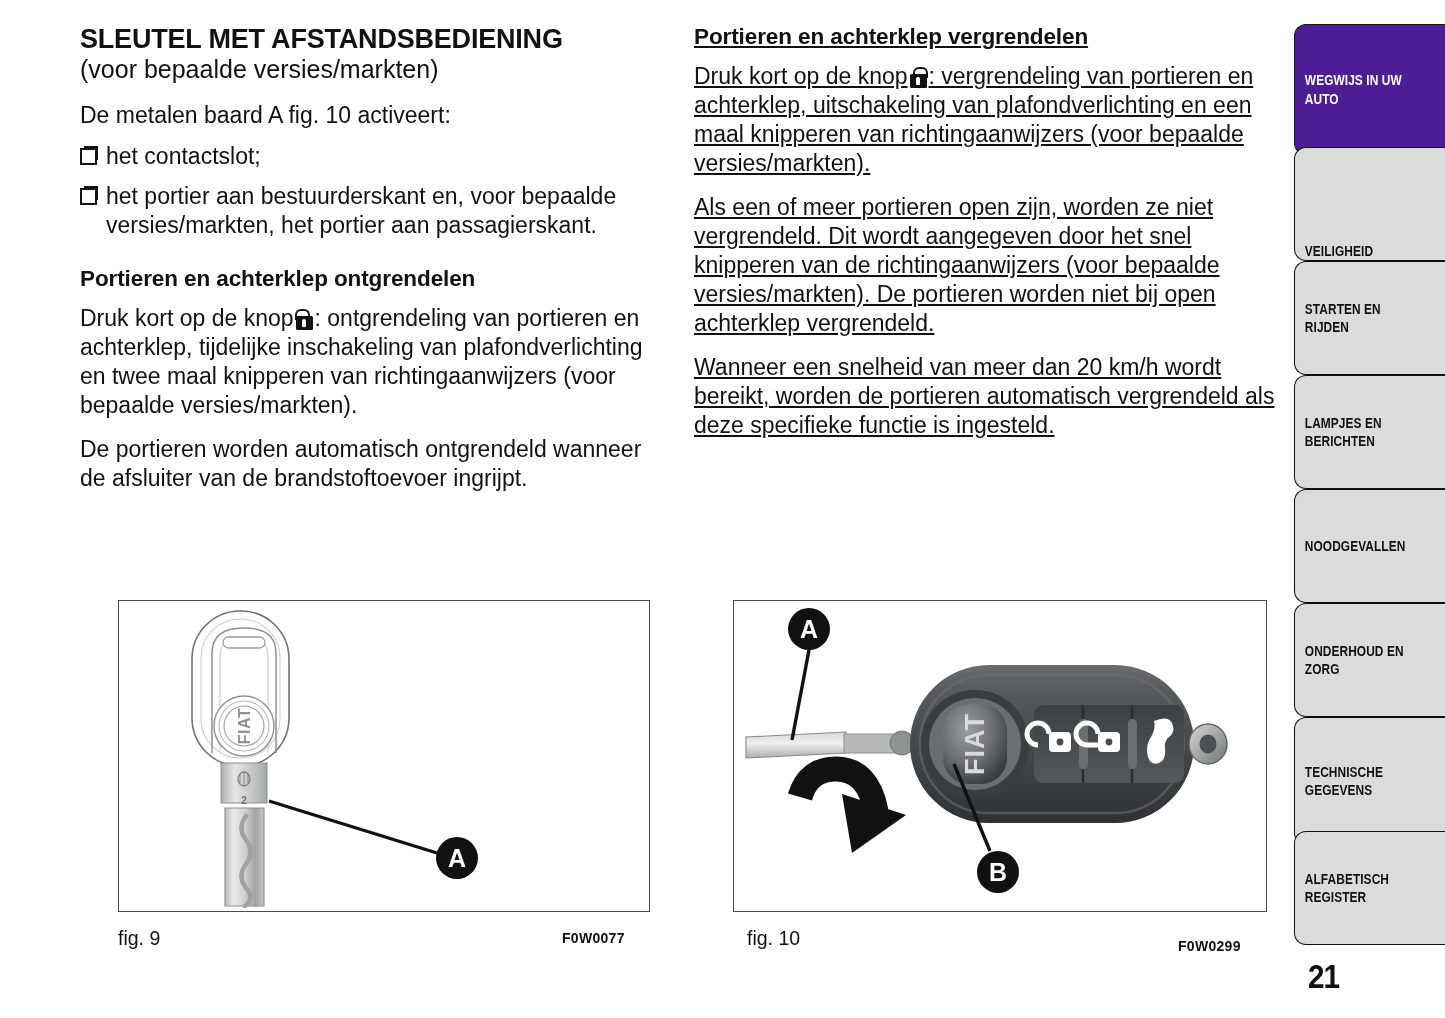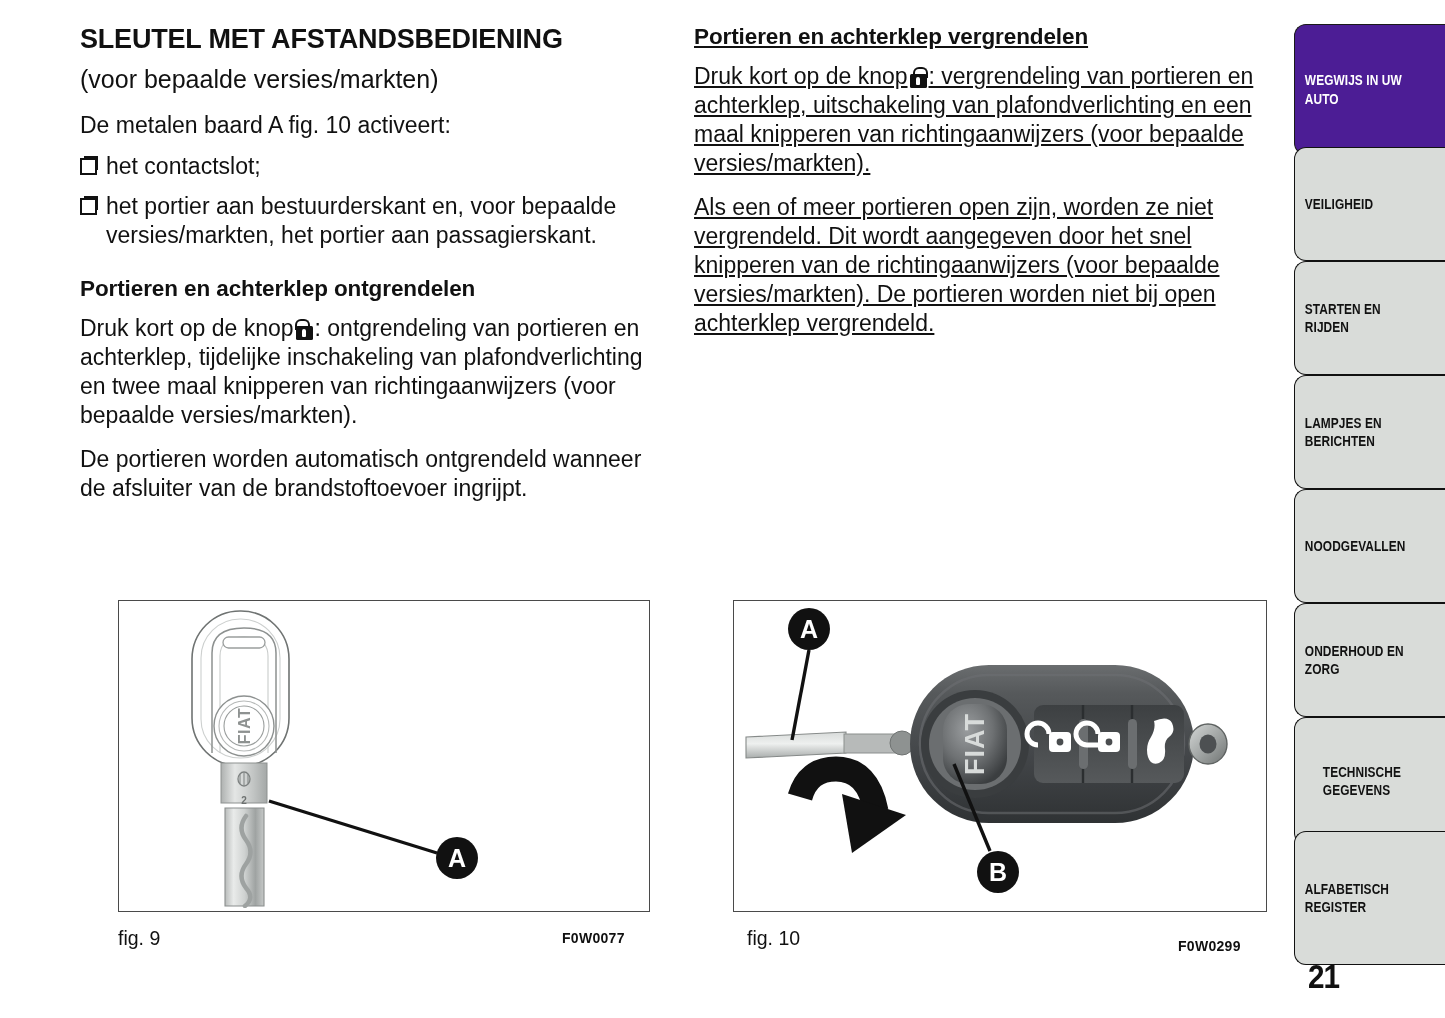--- a/index.html
+++ b/index.html
@@ -10,21 +10,21 @@
   }
   .page{position:absolute;inset:0;}
 
   
   .col{position:absolute;top:24px;width:582px;}
   .col-left{left:80px;}
   .col-right{left:694px;text-decoration:underline;}
 
   h1.title{
     font-size:27px;font-weight:bold;letter-spacing:-0.2px;
-    margin:0 0 11px 0;line-height:1.12;
+    margin:0 0 1px 0;line-height:1.12;
   }
   .subtitle{font-size:25px;line-height:1.16;margin:0 0 17px 0;}
   h2.subhead{
     font-size:22.5px;font-weight:bold;margin:0 0 12px 0;line-height:1.15;
     letter-spacing:-0.1px;
   }
   p.para{font-size:23px;line-height:1.26;margin:0 0 15px 0;}
   p.tight{margin-bottom:12px;}
 
   ul.sqlist{list-style:none;margin:0 0 13px 0;padding:0;}
@@ -119,20 +119,21 @@
     <p class="para">De portieren worden automatisch ontgrendeld wanneer de afsluiter van de brandstoftoevoer ingrijpt.</p>
   </div>
 
   <div class="col col-right">
     <h2 class="subhead">Portieren en achterklep vergrendelen</h2>
 
     <p class="para"><span>Druk kort op de knop</span><span class="lockglyph"><span class="shackle"></span><span class="body"></span></span><span>: vergrendeling van portieren en achterklep, uitschakeling van plafondverlichting en een maal knipperen van richtingaanwijzers (voor bepaalde versies/markten).</span></p>
 
     <p class="para">Als een of meer portieren open zijn, worden ze niet vergrendeld. Dit wordt aangegeven door het snel knipperen van de richtingaanwijzers (voor bepaalde versies/markten). De portieren worden niet bij open achterklep vergrendeld.</p>
 
+    <p class="para">Wanneer een snelheid van meer dan 20 km/h wordt bereikt, worden de portieren automatisch vergrendeld als deze specifieke functie is ingesteld.</p>
   </div>
 
   <div class="figbox" id="fig9-box">
     <svg width="527" height="307" viewBox="0 0 527 307">
       <defs>
         <linearGradient id="blade9" x1="0" y1="0" x2="1" y2="0">
           <stop offset="0%" stop-color="#b9bcbb"></stop>
           <stop offset="22%" stop-color="#e9ebea"></stop>
           <stop offset="50%" stop-color="#cfd2d1"></stop>
           <stop offset="78%" stop-color="#9fa3a2"></stop>
@@ -264,42 +265,42 @@
     </svg>
   </div>
   <div class="figcap" id="fig10-cap">fig. 10</div>
   <div class="figcode" id="fig10-code">F0W0299</div>
 
   <div class="rail">
     <div class="tab active" style="top:0px;height:131px;">
       <span class="tlabel">WEGWIJS IN UW
 AUTO</span>
     </div>
-    <div class="tab" style="top:123px;height:114px;">
+    <div class="tab" style="top:123px;height:114px;align-items:flex-end;">
       <span class="tlabel">VEILIGHEID</span>
     </div>
     <div class="tab" style="top:237px;height:114px;">
       <span class="tlabel">STARTEN EN RIJDEN</span>
     </div>
     <div class="tab" style="top:351px;height:114px;">
       <span class="tlabel">LAMPJES EN
 BERICHTEN</span>
     </div>
     <div class="tab" style="top:465px;height:114px;">
       <span class="tlabel">NOODGEVALLEN</span>
     </div>
     <div class="tab" style="top:579px;height:114px;">
       <span class="tlabel">ONDERHOUD EN
 ZORG</span>
     </div>
-    <div class="tab" style="top:693px;height:128px;justify-content:center;">
+    <div class="tab" style="top:693px;height:128px;">
       <span class="tlabel">TECHNISCHE
 GEGEVENS</span>
     </div>
-    <div class="tab" style="top:807px;height:134px;">
+    <div class="tab" style="top:807px;height:114px;">
       <span class="tlabel">ALFABETISCH
 REGISTER</span>
     </div>
   </div>
 
   <div class="pagenum">21</div>
 
 </div>
 
 </body></html>

